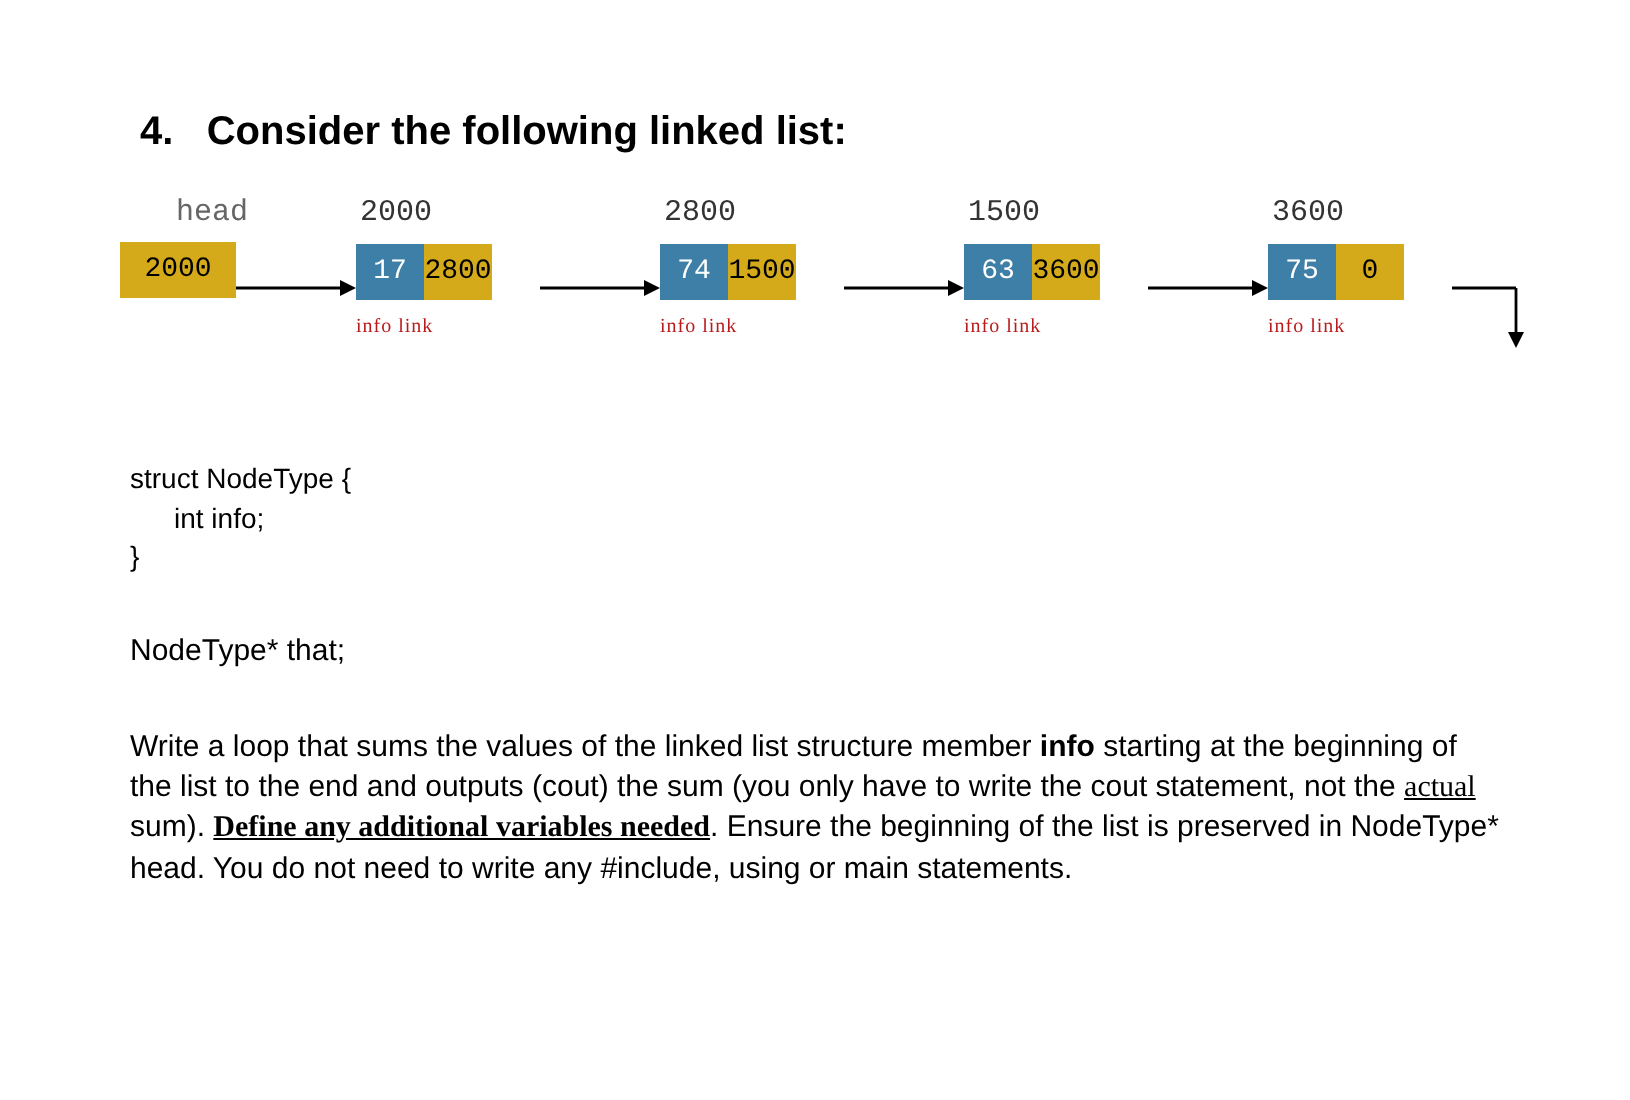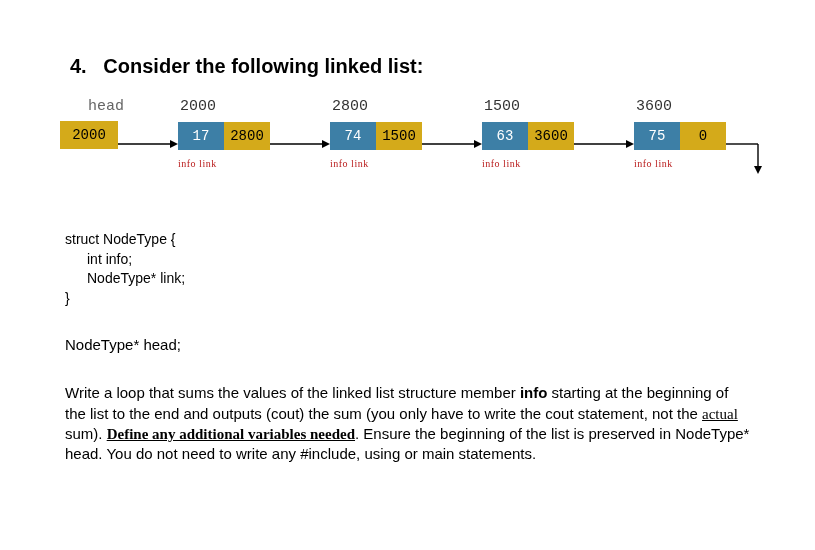--- a/index.html
+++ b/index.html
@@ -44,21 +44,21 @@
     .node-group { position: absolute; top: 0; }
     .addr-label {
       font-family: "Courier New", monospace;
       font-size: 15px;
       color: #333;
       padding-left: 2px;
       height: 24px;
     }
     .pair { display: flex; }
     .cell {
-      width: 46px;
+      width: 34px;
       height: 28px;
       font-family: "Courier New", monospace;
       font-size: 14px;
       display: flex;
       align-items: center;
       justify-content: center;
     }
     .cell.info { background: #3d7fa6; color: #fff; }
     .cell.link { background: #d4aa1a; color: #000; }
     .bottom-labels {
@@ -173,21 +173,20 @@
     <line x1="0" y1="8" x2="32" y2="8" stroke="#000" stroke-width="1.4"></line>
     <line x1="32" y1="8" x2="32" y2="30" stroke="#000" stroke-width="1.4"></line>
     <polygon points="28,30 32,38 36,30" fill="#000"></polygon>
   </svg>
 
 </div>
 
 <div class="struct-block">
   <span>struct NodeType {</span><br>
   <span class="indent">int info;</span>
-  <span class="indent">NodeType* link;</span>
   <span>}</span>
 </div>
 
-<div class="head-decl">NodeType* head;</div>
+<div class="head-decl">NodeType* that;</div>
 
 <div class="prompt">
   <span>Write a loop that sums the values of the linked list structure member </span><b>info</b><span> starting at the beginning of the list to the end and outputs (cout) the sum (you only have to write the cout statement, not the </span><span class="underline">actual</span><span> sum).  </span><b class="underline">Define any additional variables needed</b><span>.  Ensure the beginning of the list is preserved in NodeType* head.  You do not need to write any #include, using or main statements.</span>
 </div>
 
 </body></html>

